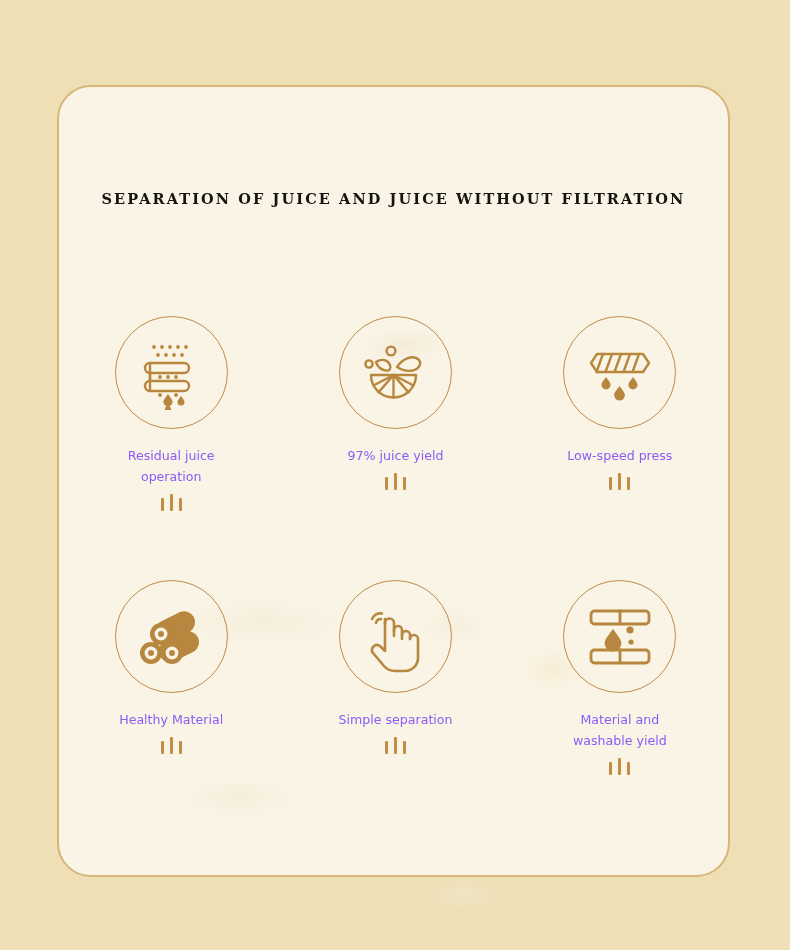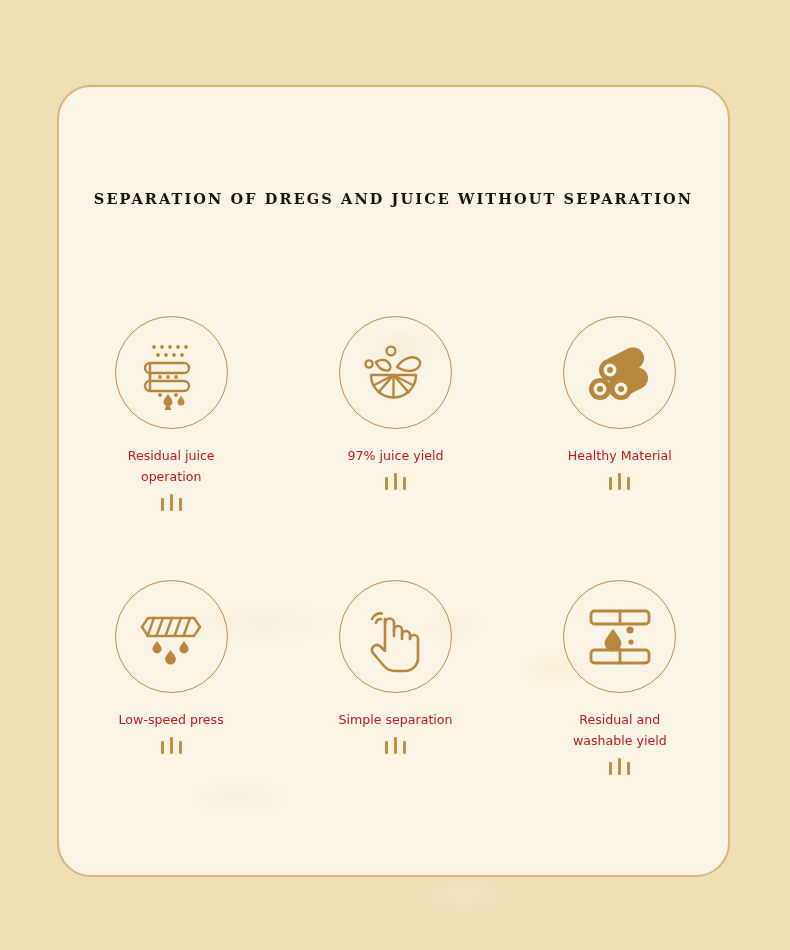--- a/index.html
+++ b/index.html
@@ -84,21 +84,21 @@
   .icon-circle svg {
     display: block;
   }
 
   .cell-label {
     margin-top: 16px;
     text-align: center;
     font-family: "DejaVu Sans", sans-serif;
     font-size: 12.6px;
     line-height: 21px;
-    color: #b91c1c;
+    color: #8b5cf6;
     max-width: 150px;
   }
 
   
   .ticks {
     margin-top: 6px;
     display: flex;
     align-items: flex-end;
     gap: 6px;
     height: 18px;
@@ -134,21 +134,21 @@
 
   <div class="panel">
 
     <div class="smudge s1"></div>
     <div class="smudge s2"></div>
     <div class="smudge s3"></div>
     <div class="smudge s4"></div>
     <div class="smudge s5"></div>
     <div class="smudge s6"></div>
 
-    <div class="panel-title">SEPARATION OF DREGS AND JUICE WITHOUT SEPARATION</div>
+    <div class="panel-title">SEPARATION OF JUICE AND JUICE WITHOUT FILTRATION</div>
 
     <div class="grid">
 
       <div class="cell">
         <div class="icon-circle">
           <span>
             <svg width="74" height="74" viewBox="0 0 74 74" fill="none" stroke="#b8873f" stroke-width="2.4" stroke-linecap="round" stroke-linejoin="round">
 
               <g fill="#b8873f" stroke="none">
                 <circle cx="20" cy="11" r="1.9"></circle>
@@ -228,56 +228,20 @@
         <div class="ticks">
           <i class="t1"></i>
             <i class="t2"></i>
             <i class="t3"></i>
         </div>
       </div>
 
       <div class="cell">
         <div class="icon-circle">
           <span>
-            <svg width="74" height="74" viewBox="0 0 74 74" fill="none">
-
-              <g fill="#b8873f">
-                <path d="M26 22 L46 12 a11 11 0 0 1 10 19.5 L36 41.5 a11 11 0 0 1 -10 -19.5 Z"></path>
-                <path d="M30 42 L50 32 a11 11 0 0 1 10 19.5 L40 61.5 a11 11 0 0 1 -10 -19.5 Z"></path>
-              </g>
-
-              <g>
-                <circle cx="27" cy="34" r="11" fill="#b8873f"></circle>
-                <circle cx="27" cy="34" r="6.4" fill="#faf4e6"></circle>
-                <circle cx="27" cy="34" r="3" fill="#b8873f"></circle>
-
-                <circle cx="17" cy="53" r="11" fill="#b8873f"></circle>
-                <circle cx="17" cy="53" r="6.4" fill="#faf4e6"></circle>
-                <circle cx="17" cy="53" r="3" fill="#b8873f"></circle>
-
-                <circle cx="38" cy="53" r="11" fill="#b8873f"></circle>
-                <circle cx="38" cy="53" r="6.4" fill="#faf4e6"></circle>
-                <circle cx="38" cy="53" r="3" fill="#b8873f"></circle>
-              </g>
-            </svg>
-          </span>
-        </div>
-        <div class="cell-label">
-          <div>Healthy Material</div>
-        </div>
-        <div class="ticks">
-          <i class="t1"></i>
-            <i class="t2"></i>
-            <i class="t3"></i>
-        </div>
-      </div>
-
-      <div class="cell">
-        <div class="icon-circle">
-          <span>
             <svg width="74" height="74" viewBox="0 0 74 74" fill="none" stroke="#b8873f" stroke-width="2.4" stroke-linecap="round" stroke-linejoin="round">
 
               <path d="M8 27 L14 18 L60 18 L66 27 L60 36 L14 36 Z"></path>
 
               <path d="M20 18 L13.5 36"></path>
               <path d="M29 18 L22.5 36"></path>
               <path d="M38 18 L31.5 36"></path>
               <path d="M47 18 L40.5 36"></path>
               <path d="M56 18 L49.5 36"></path>
 
@@ -295,20 +259,56 @@
         <div class="ticks">
           <i class="t1"></i>
             <i class="t2"></i>
             <i class="t3"></i>
         </div>
       </div>
 
       <div class="cell">
         <div class="icon-circle">
           <span>
+            <svg width="74" height="74" viewBox="0 0 74 74" fill="none">
+
+              <g fill="#b8873f">
+                <path d="M26 22 L46 12 a11 11 0 0 1 10 19.5 L36 41.5 a11 11 0 0 1 -10 -19.5 Z"></path>
+                <path d="M30 42 L50 32 a11 11 0 0 1 10 19.5 L40 61.5 a11 11 0 0 1 -10 -19.5 Z"></path>
+              </g>
+
+              <g>
+                <circle cx="27" cy="34" r="11" fill="#b8873f"></circle>
+                <circle cx="27" cy="34" r="6.4" fill="#faf4e6"></circle>
+                <circle cx="27" cy="34" r="3" fill="#b8873f"></circle>
+
+                <circle cx="17" cy="53" r="11" fill="#b8873f"></circle>
+                <circle cx="17" cy="53" r="6.4" fill="#faf4e6"></circle>
+                <circle cx="17" cy="53" r="3" fill="#b8873f"></circle>
+
+                <circle cx="38" cy="53" r="11" fill="#b8873f"></circle>
+                <circle cx="38" cy="53" r="6.4" fill="#faf4e6"></circle>
+                <circle cx="38" cy="53" r="3" fill="#b8873f"></circle>
+              </g>
+            </svg>
+          </span>
+        </div>
+        <div class="cell-label">
+          <div>Healthy Material</div>
+        </div>
+        <div class="ticks">
+          <i class="t1"></i>
+            <i class="t2"></i>
+            <i class="t3"></i>
+        </div>
+      </div>
+
+      <div class="cell">
+        <div class="icon-circle">
+          <span>
             <svg width="74" height="74" viewBox="0 0 74 74" fill="none" stroke="#b8873f" stroke-width="2.6" stroke-linecap="round" stroke-linejoin="round">
 
               <path d="M14 19 a9 9 0 0 1 10 -5.5"></path>
               <path d="M18 23 a5 5 0 0 1 5 -4"></path>
 
               <path d="M27 19 v24"></path>
 
               <path d="M27 43 v8 l-5 -5 a5 5 0 0 0 -7 7 l11 13 a15 15 0 0 0 11 5 h10 a13 13 0 0 0 13 -13 V39 a4 4 0 0 0 -8 0"></path>
 
               <path d="M52 39 v-4 a4 4 0 0 0 -8 0 v4"></path>
@@ -340,21 +340,21 @@
 
               <g fill="#b8873f" stroke="none">
                 <path d="M30 29 c5.5 7.4 8.4 11 8.4 14.2 a8.4 8.4 0 0 1 -16.8 0 c0 -3.2 2.9 -6.8 8.4 -14.2 Z"></path>
                 <circle cx="47" cy="30" r="3.6"></circle>
                 <circle cx="48" cy="42" r="2.6"></circle>
               </g>
             </svg>
           </span>
         </div>
         <div class="cell-label">
-          <div>Residual and</div>
+          <div>Material and</div>
           <div>washable yield</div>
         </div>
         <div class="ticks">
           <i class="t1"></i>
             <i class="t2"></i>
             <i class="t3"></i>
         </div>
       </div>
 
     </div>

